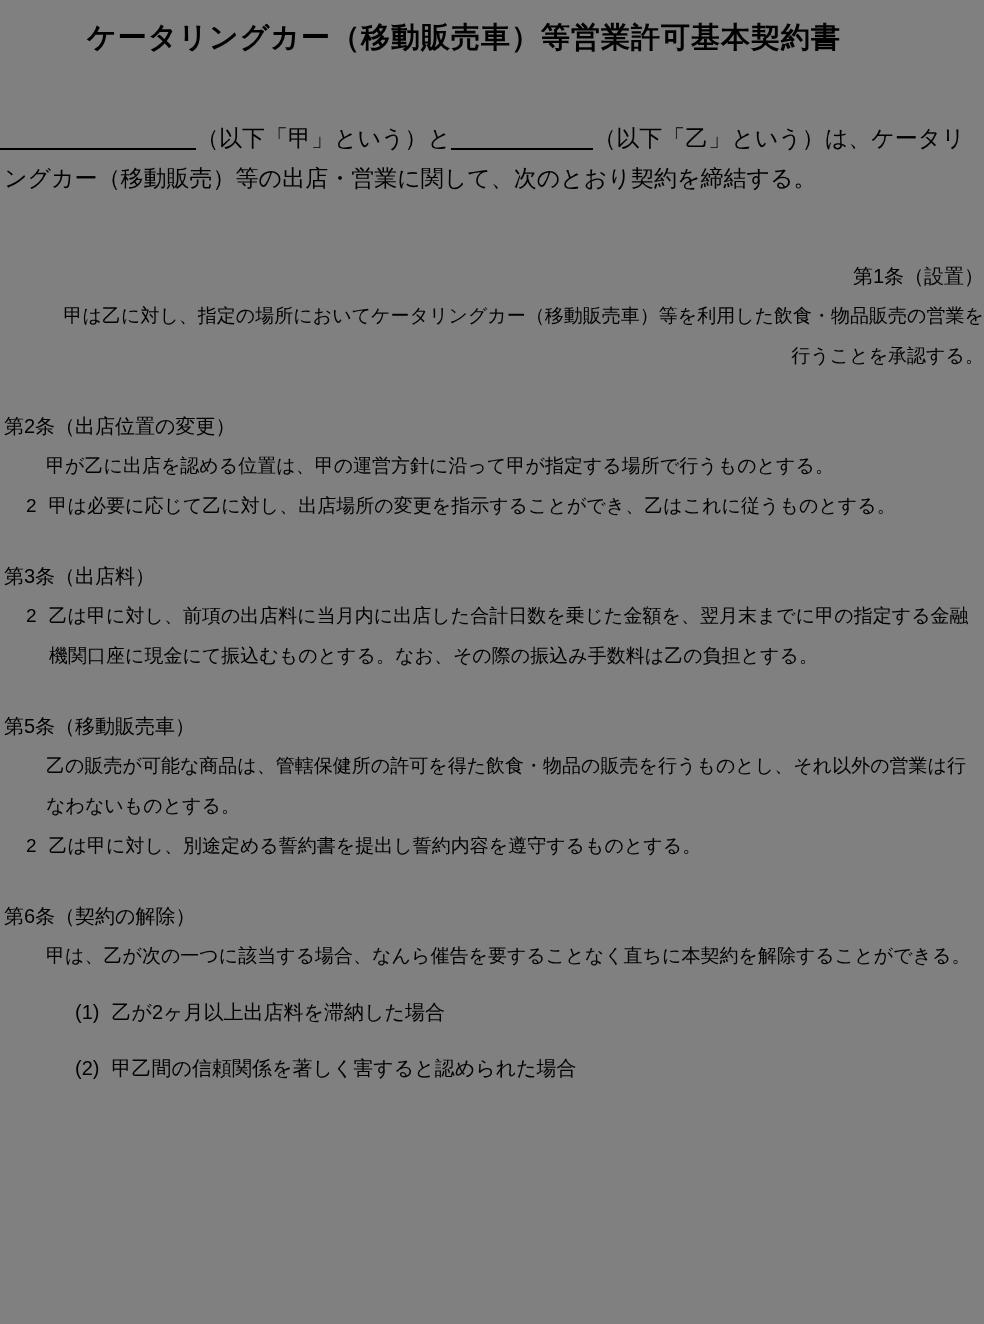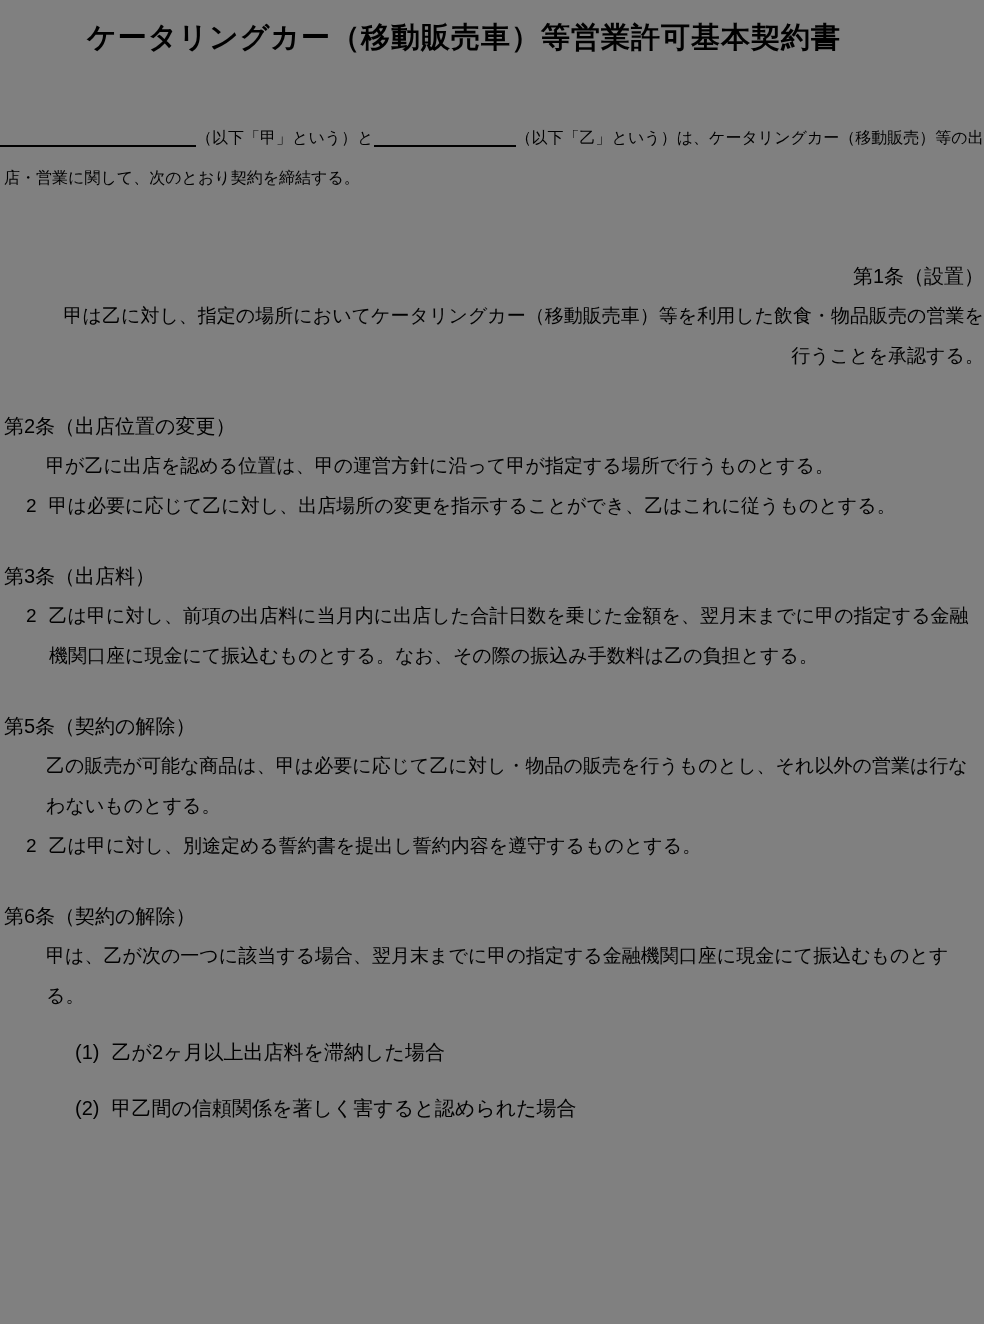--- a/index.html
+++ b/index.html
@@ -21,21 +21,21 @@
     margin: 0;
     padding-right: 60px;
     text-align: center;
     font-size: 29px;
     font-weight: bold;
     line-height: 38px;
     letter-spacing: 1px;
   }
   .preamble {
     margin: 62px 0 0 0;
-    font-size: 16px;
+    font-size: 23px;
     line-height: 40px;
   }
   .blank {
     display: inline-block;
     border-bottom: 2px solid #000000;
     height: 22px;
     vertical-align: -4px;
     margin-left: -4px;
   }
   .blank-a { width: 196px; }
@@ -85,26 +85,26 @@
     <p class="clause numbered"><span class="clause-num">2</span><span>甲は必要に応じて乙に対し、出店場所の変更を指示することができ、乙はこれに従うものとする。</span></p>
   </section>
 
   <section class="article">
     <h2 class="article-heading">第3条（出店料）</h2>
     <p class="clause numbered"><span class="clause-num">2</span><span>乙は甲に対し、前項の出店料に当月内に出店した合計日数を乗じた金額を、翌月末までに甲の指定する金融機関口座に現金にて振込むものとする。なお、その際の振込み手数料は乙の負担とする。</span></p>
   </section>
 
 
   <section class="article">
-    <h2 class="article-heading">第5条（契約の解除）</h2>
-    <p class="clause plain">乙の販売が可能な商品は、甲は必要に応じて乙に対し・物品の販売を行うものとし、それ以外の営業は行なわないものとする。</p>
+    <h2 class="article-heading">第5条（移動販売車）</h2>
+    <p class="clause plain">乙の販売が可能な商品は、管轄保健所の許可を得た飲食・物品の販売を行うものとし、それ以外の営業は行なわないものとする。</p>
     <p class="clause numbered"><span class="clause-num">2</span><span>乙は甲に対し、別途定める誓約書を提出し誓約内容を遵守するものとする。</span></p>
   </section>
 
   <section class="article">
     <h2 class="article-heading">第6条（契約の解除）</h2>
-    <p class="clause plain">甲は、乙が次の一つに該当する場合、翌月末までに甲の指定する金融機関口座に現金にて振込むものとする。</p>
+    <p class="clause plain">甲は、乙が次の一つに該当する場合、なんら催告を要することなく直ちに本契約を解除することができる。</p>
     <p class="item"><span class="item-num">(1)</span><span>乙が2ヶ月以上出店料を滞納した場合</span></p>
     <p class="item"><span class="item-num">(2)</span><span>甲乙間の信頼関係を著しく害すると認められた場合</span></p>
 
   </section>
 
 </div>
 
 </body></html>

